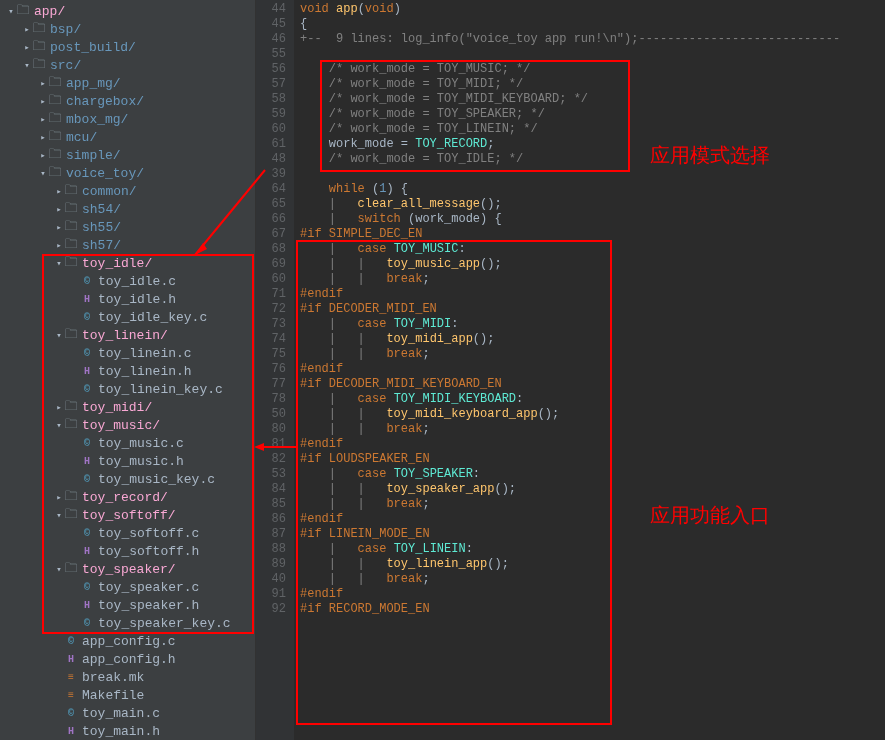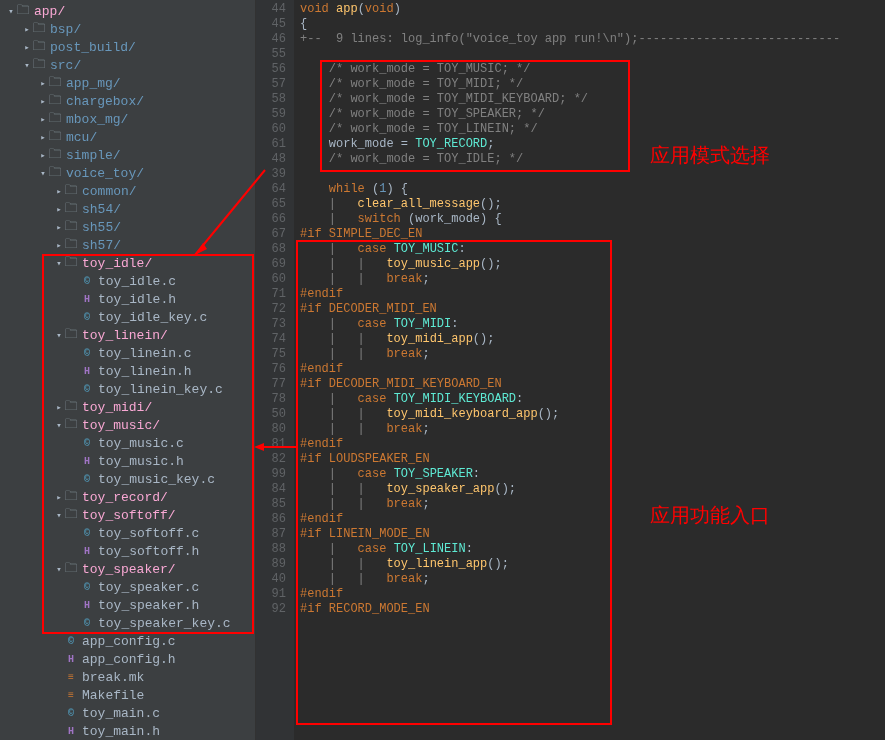--- a/index.html
+++ b/index.html
@@ -423,21 +423,21 @@
       <div class="ln">73</div>
       <div class="ln">74</div>
       <div class="ln">75</div>
       <div class="ln">76</div>
       <div class="ln">77</div>
       <div class="ln">78</div>
       <div class="ln">50</div>
       <div class="ln">80</div>
       <div class="ln">81</div>
       <div class="ln">82</div>
-      <div class="ln">99</div>
+      <div class="ln">53</div>
       <div class="ln">84</div>
       <div class="ln">85</div>
       <div class="ln">86</div>
       <div class="ln">87</div>
       <div class="ln">88</div>
       <div class="ln">89</div>
       <div class="ln">40</div>
       <div class="ln">91</div>
       <div class="ln">92</div>
     </div>

